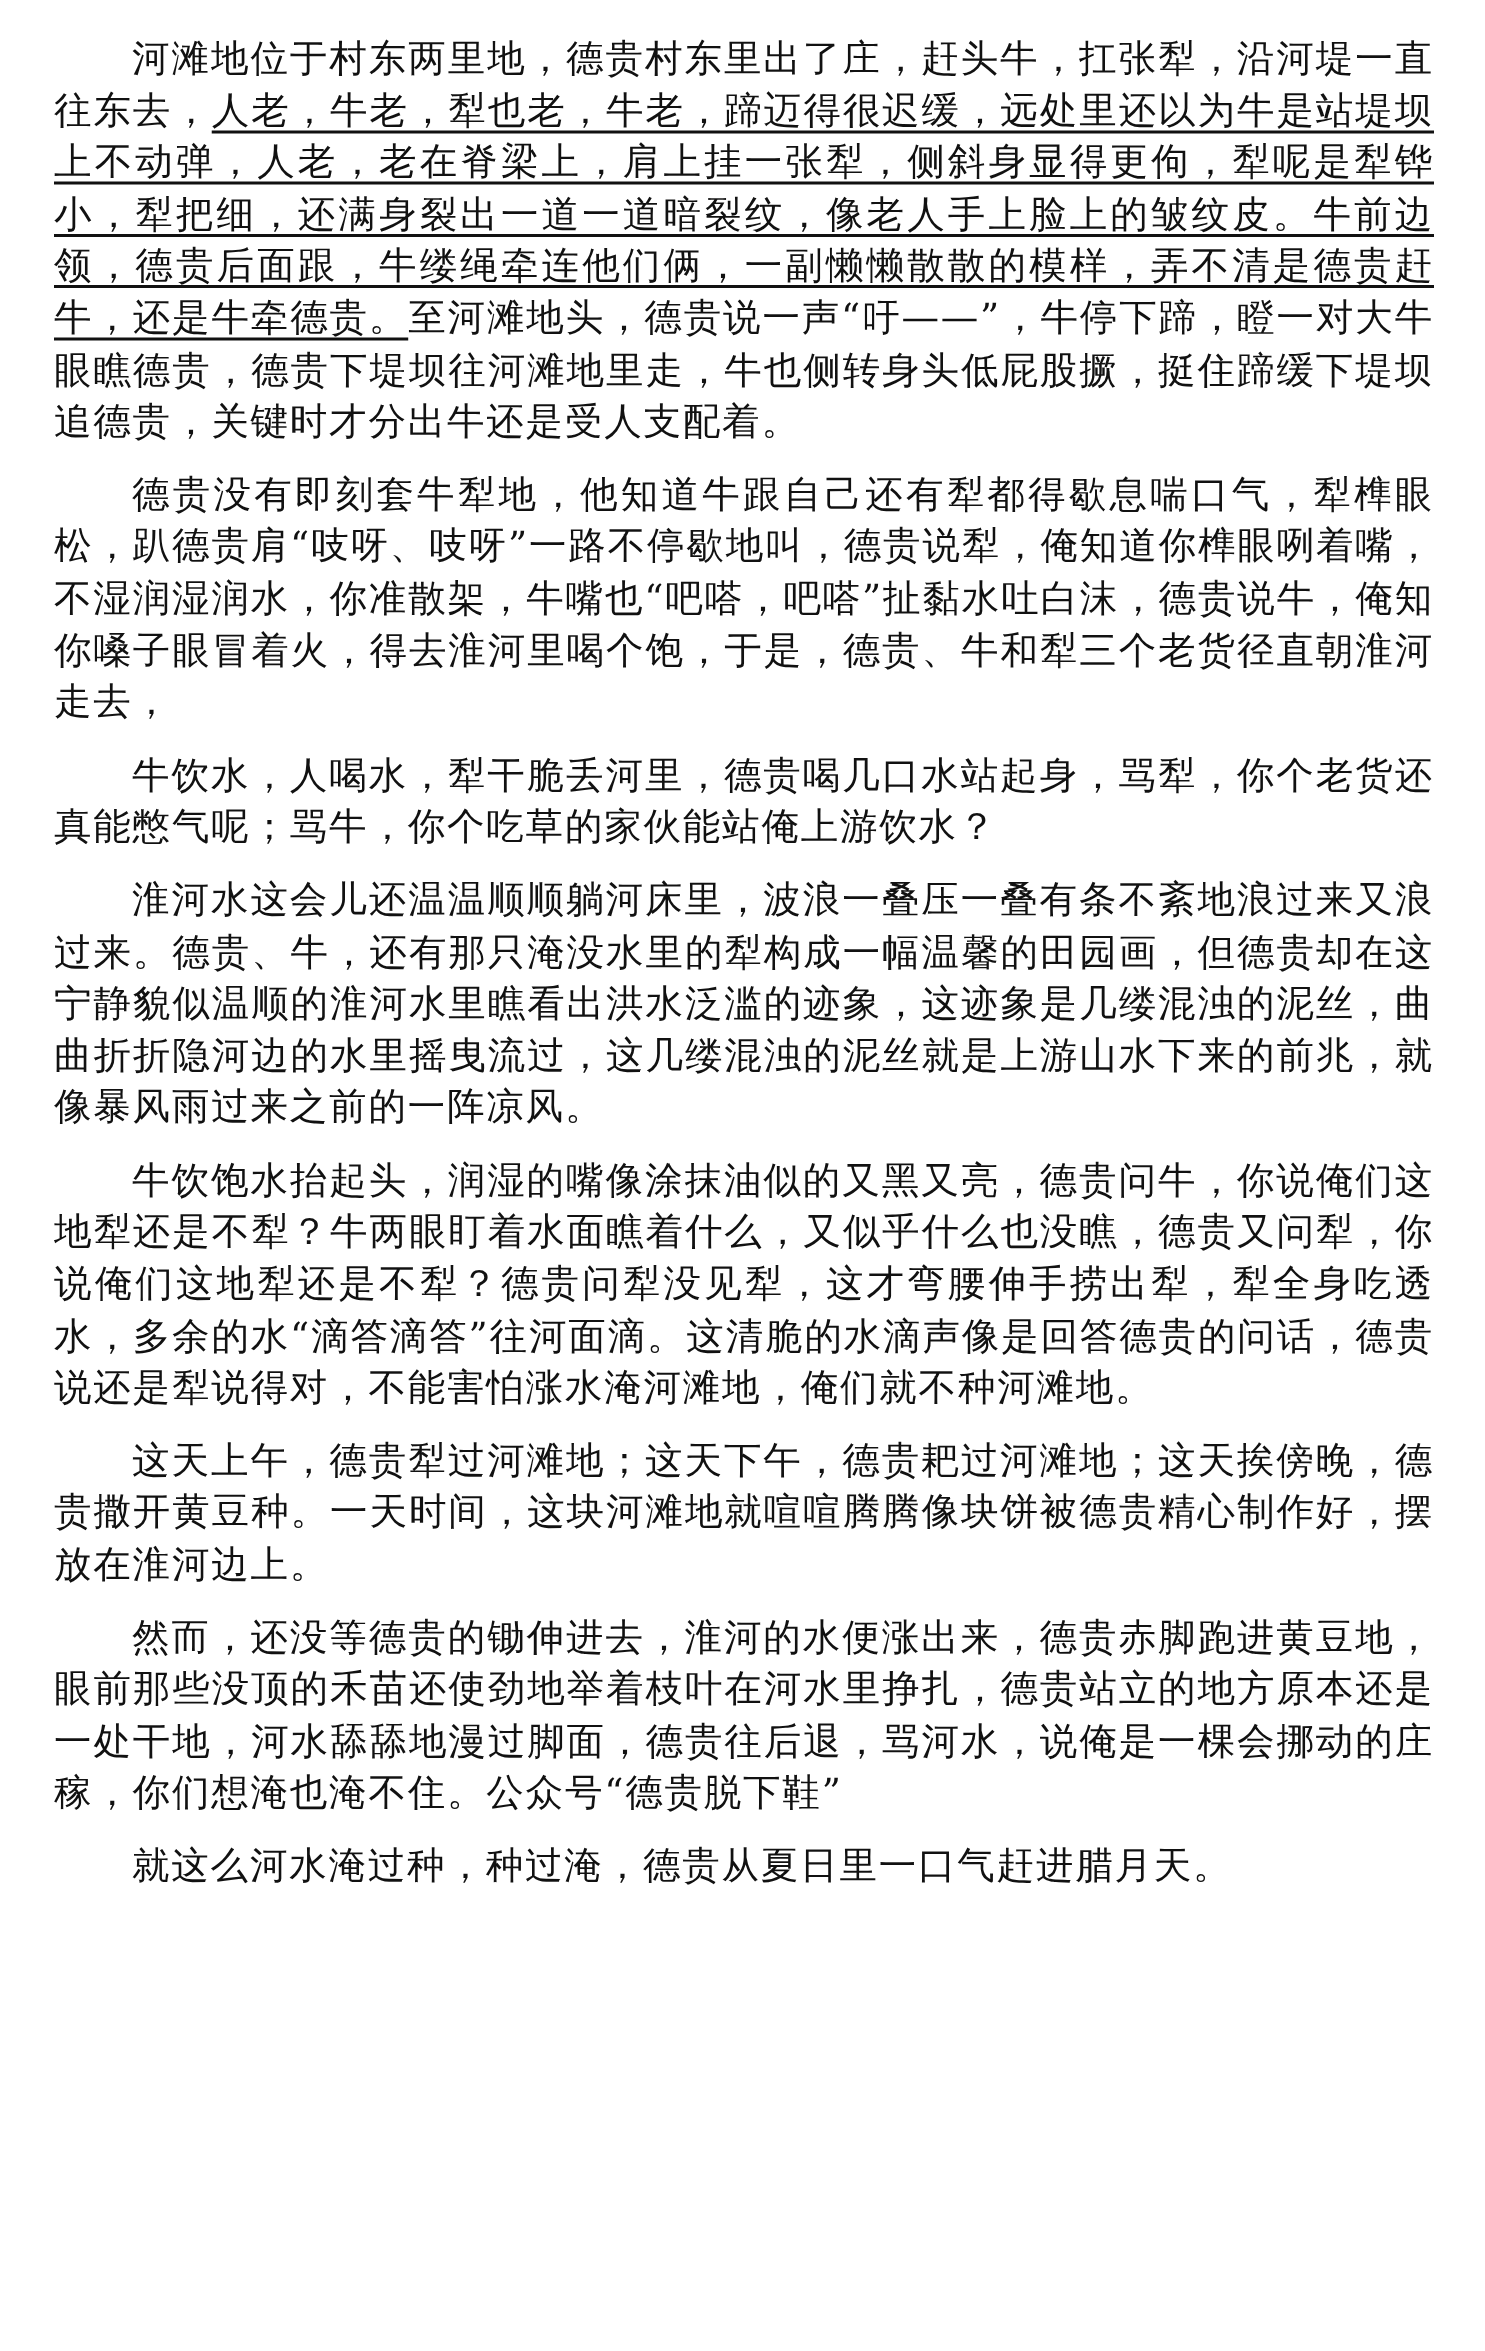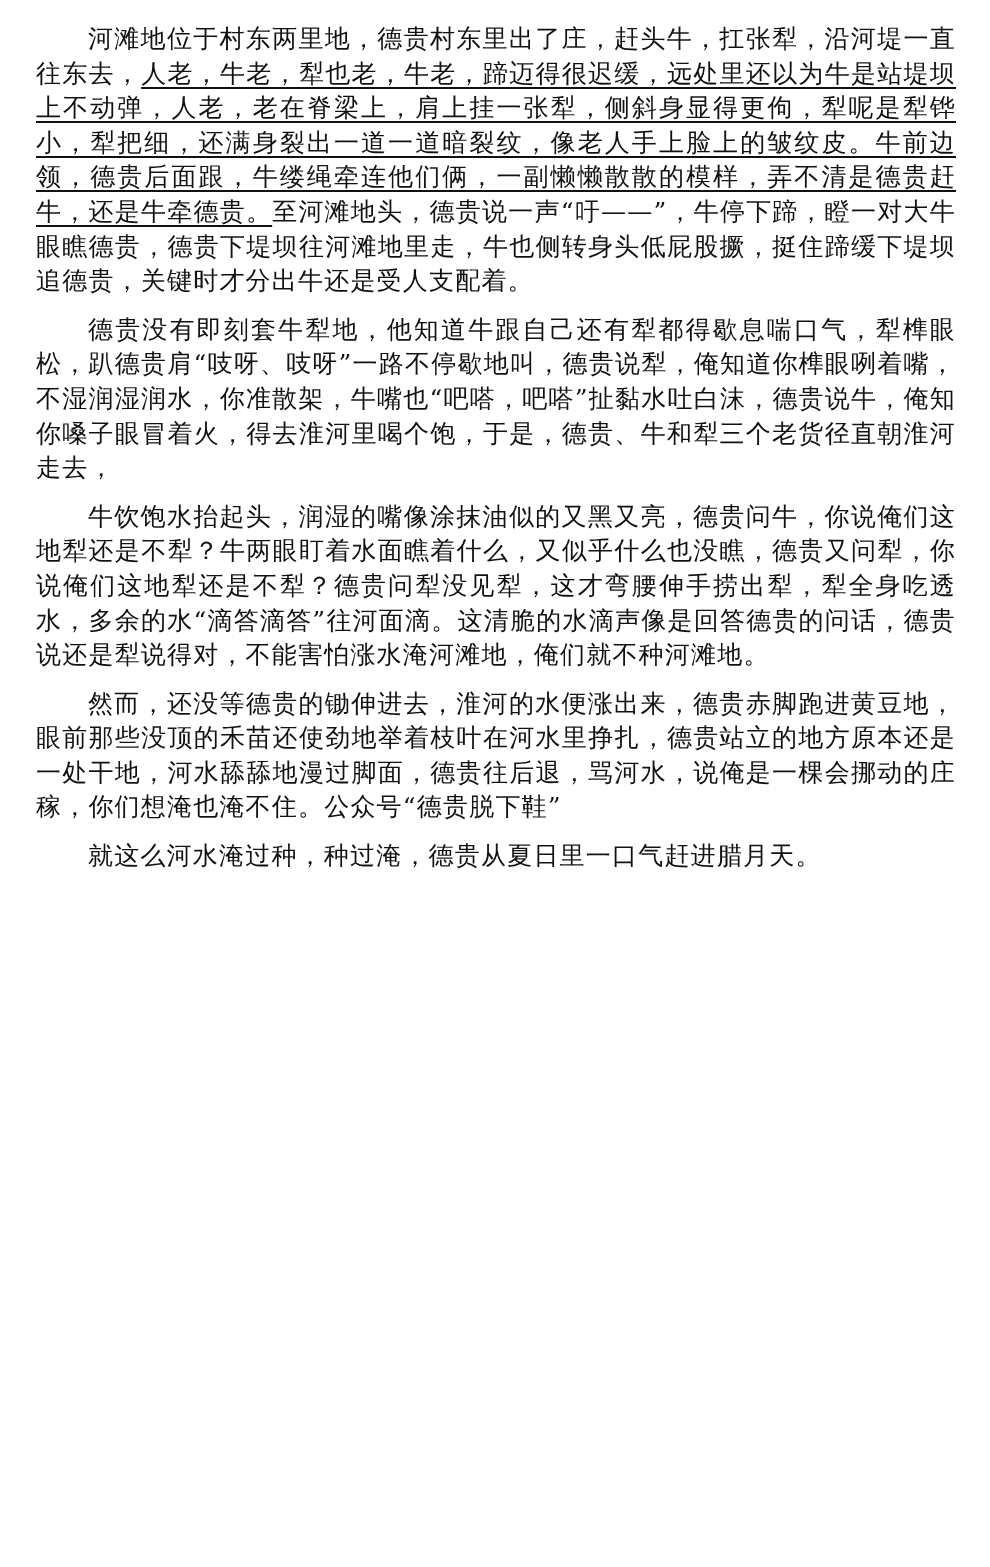--- a/index.html
+++ b/index.html
@@ -30,16 +30,19 @@
     text-decoration-thickness: 2px;
     text-underline-offset: 5px;
   }
 </style>
 </head>
 <body>
 
 <div class="page">
   <p class="para"><span>河滩地位于村东两里地，德贵村东里出了庄，赶头牛，扛张犁，沿河堤一直往东去，</span><span class="ul">人老，牛老，犁也老，牛老，蹄迈得很迟缓，远处里还以为牛是站堤坝上不动弹，人老，老在脊梁上，肩上挂一张犁，侧斜身显得更佝，犁呢是犁铧小，犁把细，还满身裂出一道一道暗裂纹，像老人手上脸上的皱纹皮。牛前边领，德贵后面跟，牛缕绳牵连他们俩，一副懒懒散散的模样，弄不清是德贵赶牛，还是牛牵德贵。</span><span>至河滩地头，德贵说一声“吁——”，牛停下蹄，瞪一对大牛眼瞧德贵，德贵下堤坝往河滩地里走，牛也侧转身头低屁股撅，挺住蹄缓下堤坝追德贵，关键时才分出牛还是受人支配着。</span></p>
   <p class="para">德贵没有即刻套牛犁地，他知道牛跟自己还有犁都得歇息喘口气，犁榫眼松，趴德贵肩“吱呀、吱呀”一路不停歇地叫，德贵说犁，俺知道你榫眼咧着嘴，不湿润湿润水，你准散架，牛嘴也“吧嗒，吧嗒”扯黏水吐白沫，德贵说牛，俺知你嗓子眼冒着火，得去淮河里喝个饱，于是，德贵、牛和犁三个老货径直朝淮河走去，</p>
+  <p class="para">牛饮水，人喝水，犁干脆丢河里，德贵喝几口水站起身，骂犁，你个老货还真能憋气呢；骂牛，你个吃草的家伙能站俺上游饮水？</p>
+  <p class="para">淮河水这会儿还温温顺顺躺河床里，波浪一叠压一叠有条不紊地浪过来又浪过来。德贵、牛，还有那只淹没水里的犁构成一幅温馨的田园画，但德贵却在这宁静貌似温顺的淮河水里瞧看出洪水泛滥的迹象，这迹象是几缕混浊的泥丝，曲曲折折隐河边的水里摇曳流过，这几缕混浊的泥丝就是上游山水下来的前兆，就像暴风雨过来之前的一阵凉风。</p>
   <p class="para">牛饮饱水抬起头，润湿的嘴像涂抹油似的又黑又亮，德贵问牛，你说俺们这地犁还是不犁？牛两眼盯着水面瞧着什么，又似乎什么也没瞧，德贵又问犁，你说俺们这地犁还是不犁？德贵问犁没见犁，这才弯腰伸手捞出犁，犁全身吃透水，多余的水“滴答滴答”往河面滴。这清脆的水滴声像是回答德贵的问话，德贵说还是犁说得对，不能害怕涨水淹河滩地，俺们就不种河滩地。</p>
+  <p class="para">这天上午，德贵犁过河滩地；这天下午，德贵耙过河滩地；这天挨傍晚，德贵撒开黄豆种。一天时间，这块河滩地就喧喧腾腾像块饼被德贵精心制作好，摆放在淮河边上。</p>
   <p class="para">然而，还没等德贵的锄伸进去，淮河的水便涨出来，德贵赤脚跑进黄豆地，眼前那些没顶的禾苗还使劲地举着枝叶在河水里挣扎，德贵站立的地方原本还是一处干地，河水舔舔地漫过脚面，德贵往后退，骂河水，说俺是一棵会挪动的庄稼，你们想淹也淹不住。公众号“德贵脱下鞋”</p>
   <p class="para">就这么河水淹过种，种过淹，德贵从夏日里一口气赶进腊月天。</p>
 </div>
 
 </body></html>

